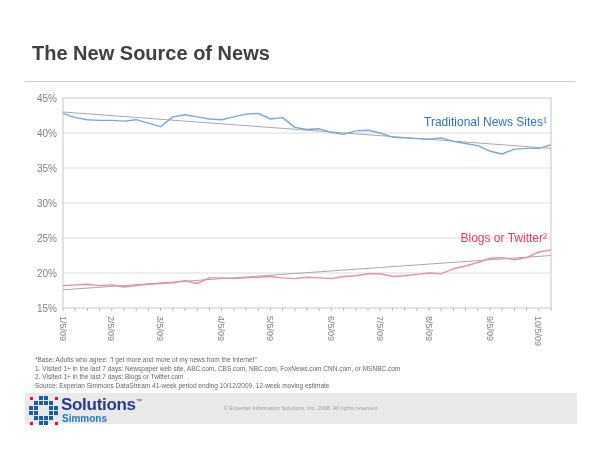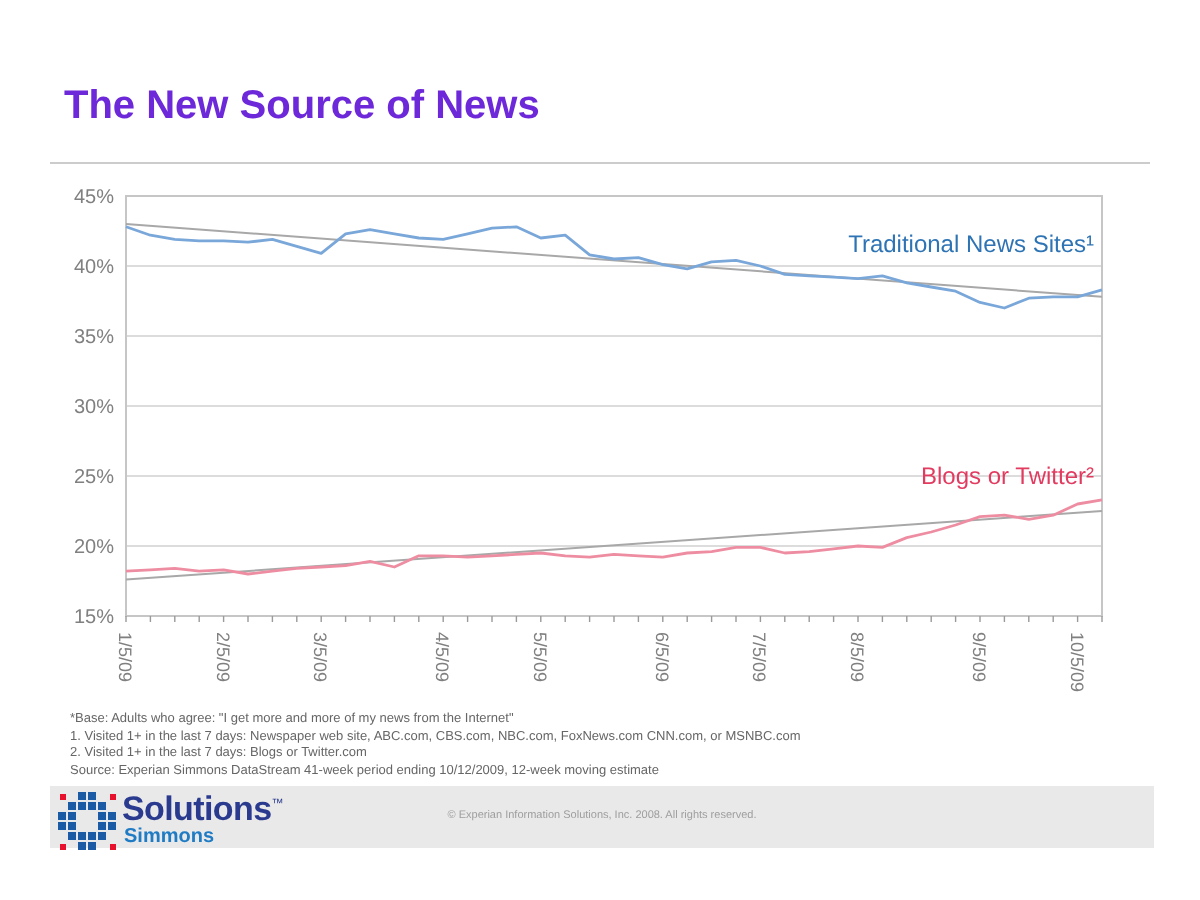--- a/index.html
+++ b/index.html
@@ -2,21 +2,21 @@
 <html><head>
 <meta charset="utf-8">
 <style>
   html,body{margin:0;padding:0;}
   body{
     width:600px;height:450px;position:relative;overflow:hidden;
     background:#ffffff;font-family:"Liberation Sans", sans-serif;
   }
   .slide-title{
     position:absolute;left:32px;top:42px;
-    font-size:20px;font-weight:bold;color:#6d28d9;letter-spacing:0px;
+    font-size:20px;font-weight:bold;color:#404040;letter-spacing:0px;
   }
   .title-divider{
     position:absolute;left:25px;top:81px;width:550px;height:1px;background:#cccccc;
   }
   .chart-wrap{position:absolute;left:0;top:88px;width:600px;height:270px;}
   .footnotes{
     position:absolute;left:35px;top:356px;width:540px;
     font-size:6.5px;line-height:8.6px;color:#666666;
   }
   .footer-band{

